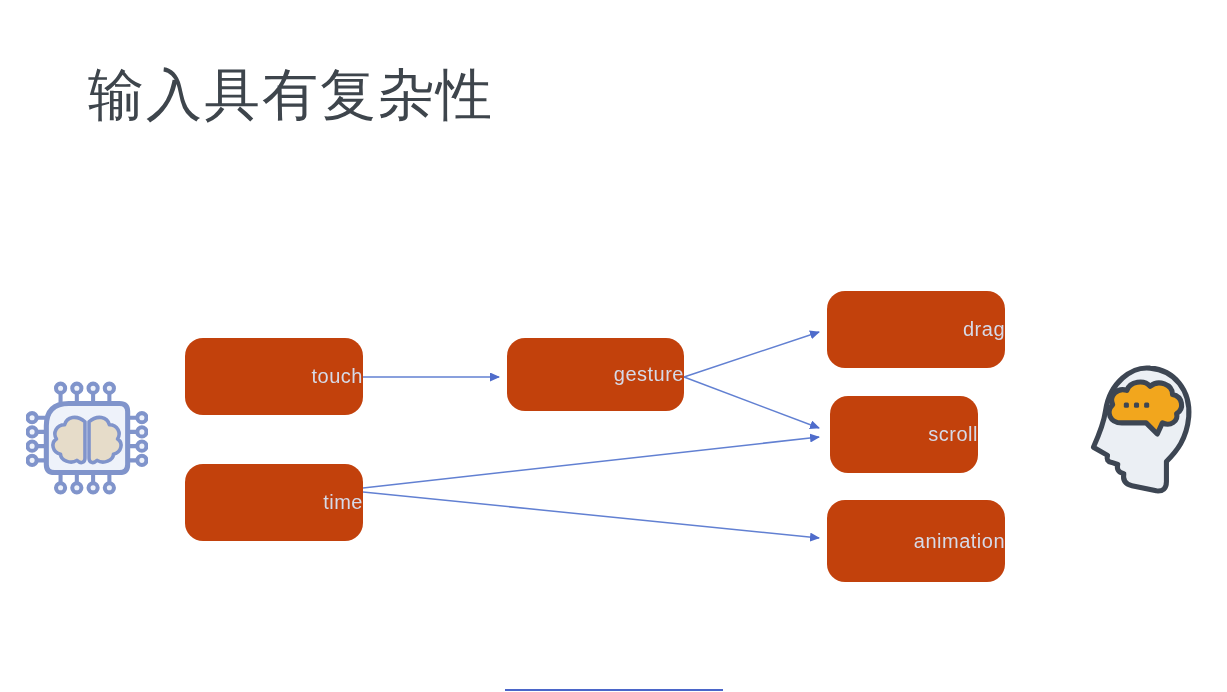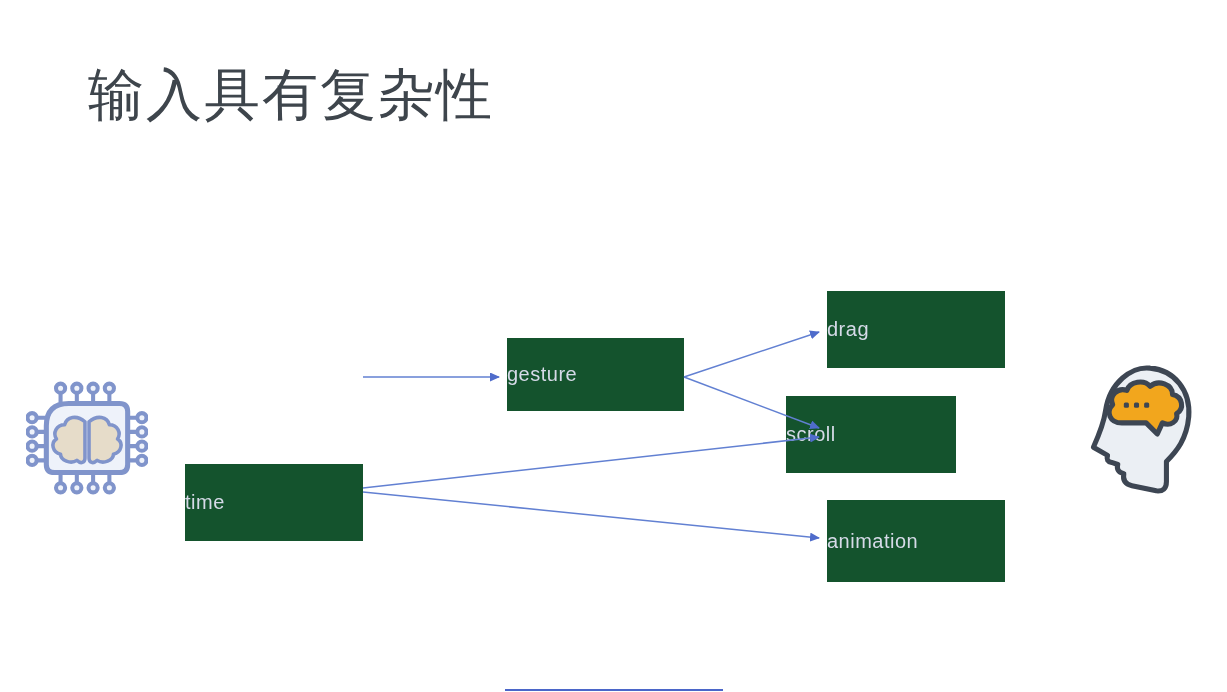--- a/index.html
+++ b/index.html
@@ -14,31 +14,32 @@
     position:absolute;
     left:88px;top:58px;
     font-size:56px;
     letter-spacing:2px;
     font-weight:400;
     color:#3e454c;
     white-space:nowrap;
   }
   .node{
     position:absolute;
-    background:#14532d;
-    display:flex;align-items:center;justify-content:flex-start;
+    background:#c2410c;
+    display:flex;align-items:center;justify-content:flex-end;
     color:#d6dae8;
     font-size:20px;
     letter-spacing:0.5px;
+    border-radius:18px;
   }
   .node-touch    {left:185px;top:338px;width:178px;height:77px;}
   .node-time     {left:185px;top:450px;width:178px;height:77px;margin-top:14px;}
   .node-gesture  {left:507px;top:338px;width:177px;height:73px;}
   .node-drag     {left:827px;top:291px;width:178px;height:77px;}
-  .node-scroll   {left:786px;top:396px;width:170px;height:77px;}
+  .node-scroll   {left:830px;top:396px;width:148px;height:77px;}
   .node-animation{left:827px;top:500px;width:178px;height:82px;}
   .edges-layer{
     position:absolute;left:0;top:0;width:1227px;height:692px;
     pointer-events:none;
   }
   .icon-chip{position:absolute;left:26px;top:378px;width:122px;height:120px;}
   .icon-head{position:absolute;left:1078px;top:360px;width:116px;height:142px;}
   .bottom-line{
     position:absolute;left:505px;top:689px;width:218px;height:2px;
     background:#4b66c9;
@@ -92,20 +93,23 @@
     </g>
 
     <path d="M 42 24 L 92 24 Q 100 24 100 32 L 100 84 Q 100 92 92 92 L 28 92 Q 20 92 20 84 L 20 46 Q 20 24 42 24 Z" fill="#eef2fa" stroke="#8094cb" stroke-width="5" stroke-linejoin="round"></path>
 
     <g fill="#e6dcc9" stroke="#8094cb" stroke-width="3.5" stroke-linejoin="round">
       <path d="M 58 42 C 50 35 40 37 38 45 C 30 45 26 53 30 59 C 24 63 26 72 34 74 C 34 80 44 84 50 80 C 54 84 58 82 58 78 Z"></path>
       <path d="M 62 42 C 70 35 80 37 82 45 C 90 45 94 53 90 59 C 96 63 94 72 86 74 C 86 80 76 84 70 80 C 66 84 62 82 62 78 Z"></path>
     </g>
   </svg>
 
+  <div class="node node-touch">
+    <span>touch</span>
+  </div>
   <div class="node node-time">
     <span>time</span>
   </div>
   <div class="node node-gesture">
     <span>gesture</span>
   </div>
   <div class="node node-drag">
     <span>drag</span>
   </div>
   <div class="node node-scroll">

